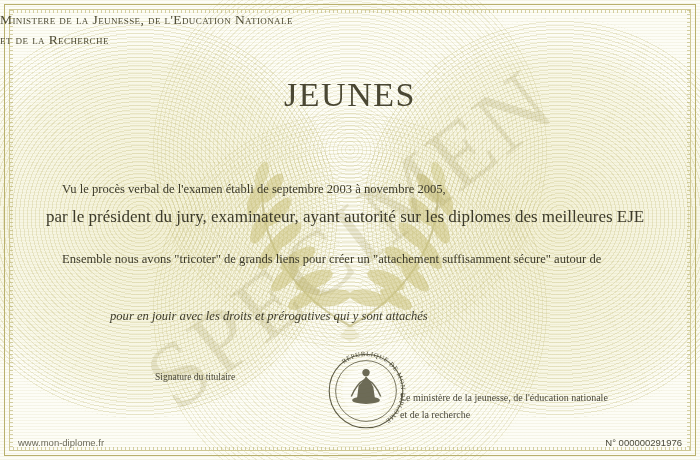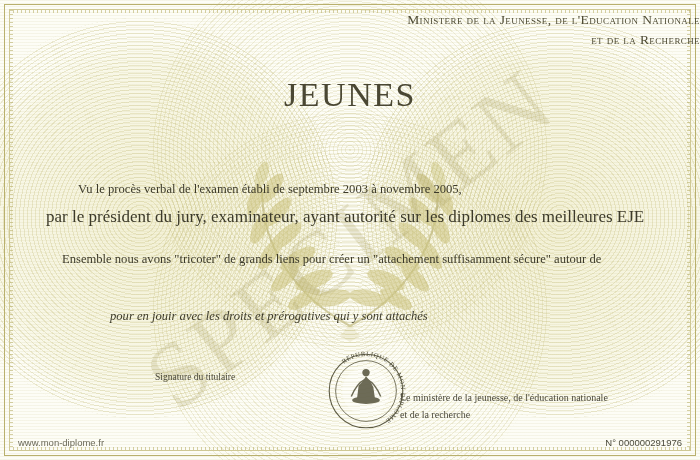--- a/index.html
+++ b/index.html
@@ -108,21 +108,21 @@
   
   .content {
     position: absolute;
     inset: 0;
   }
   .ministry {
     position: absolute;
     top: 10px;
     left: 0;
     right: 0;
-    text-align: right;
+    text-align: left;
     font-size: 13.5px;
     letter-spacing: .4px;
     color: #4d4a33;
     line-height: 1.45;
     font-variant: small-caps;
   }
   .ministry .l2 { display: block; }
 
   .title1 {
     position: absolute;
@@ -140,21 +140,20 @@
     text-align: center;
     font-size: 34px;
     letter-spacing: 1.2px;
     color: #4a4733;
   }
 
   .body-text { position: absolute; color: #3c3a2a; }
   .line-1 {
     top: 182px; left: 62px; right: 40px;
     font-size: 12.6px;
-    margin-left: 16px;
   }
   .line-2 {
     top: 207px; left: 46px; right: 20px;
     font-size: 17px;
   }
   .line-3 {
     top: 252px; left: 62px; right: 0px;
     font-size: 12.6px;
     white-space: nowrap;
     overflow: hidden;

